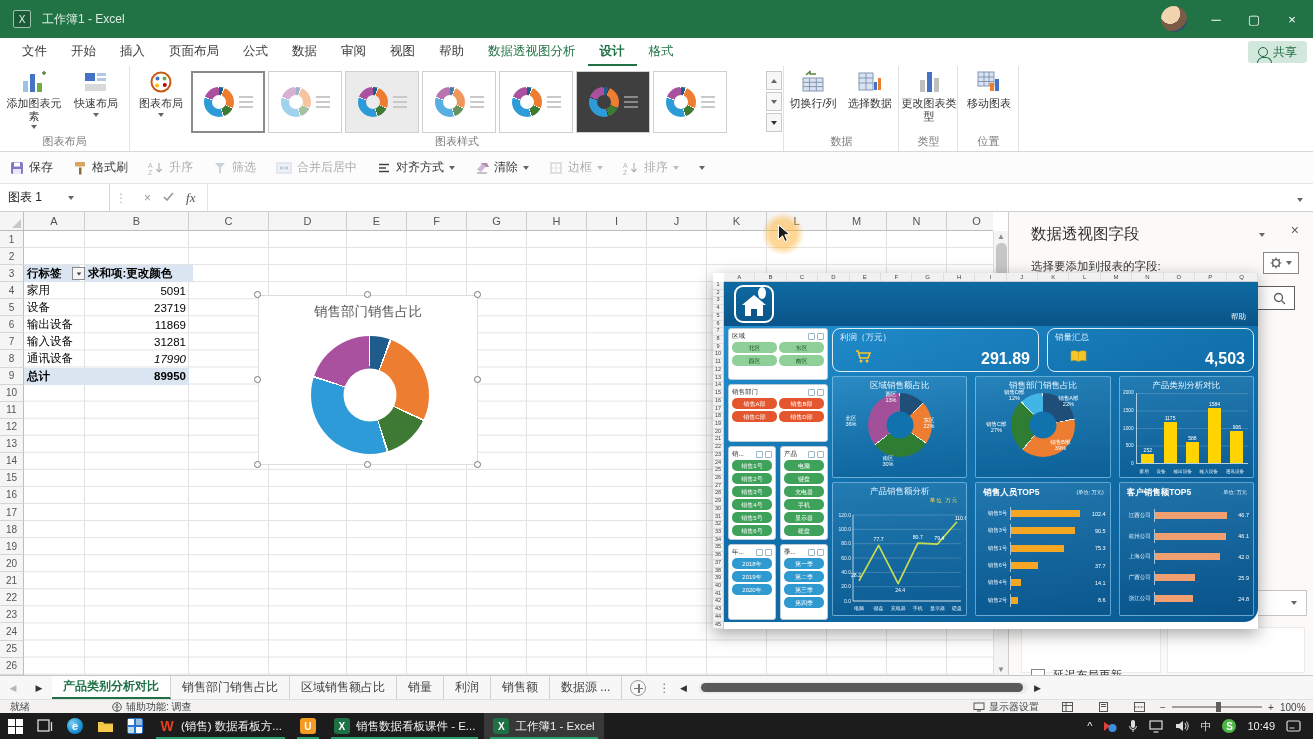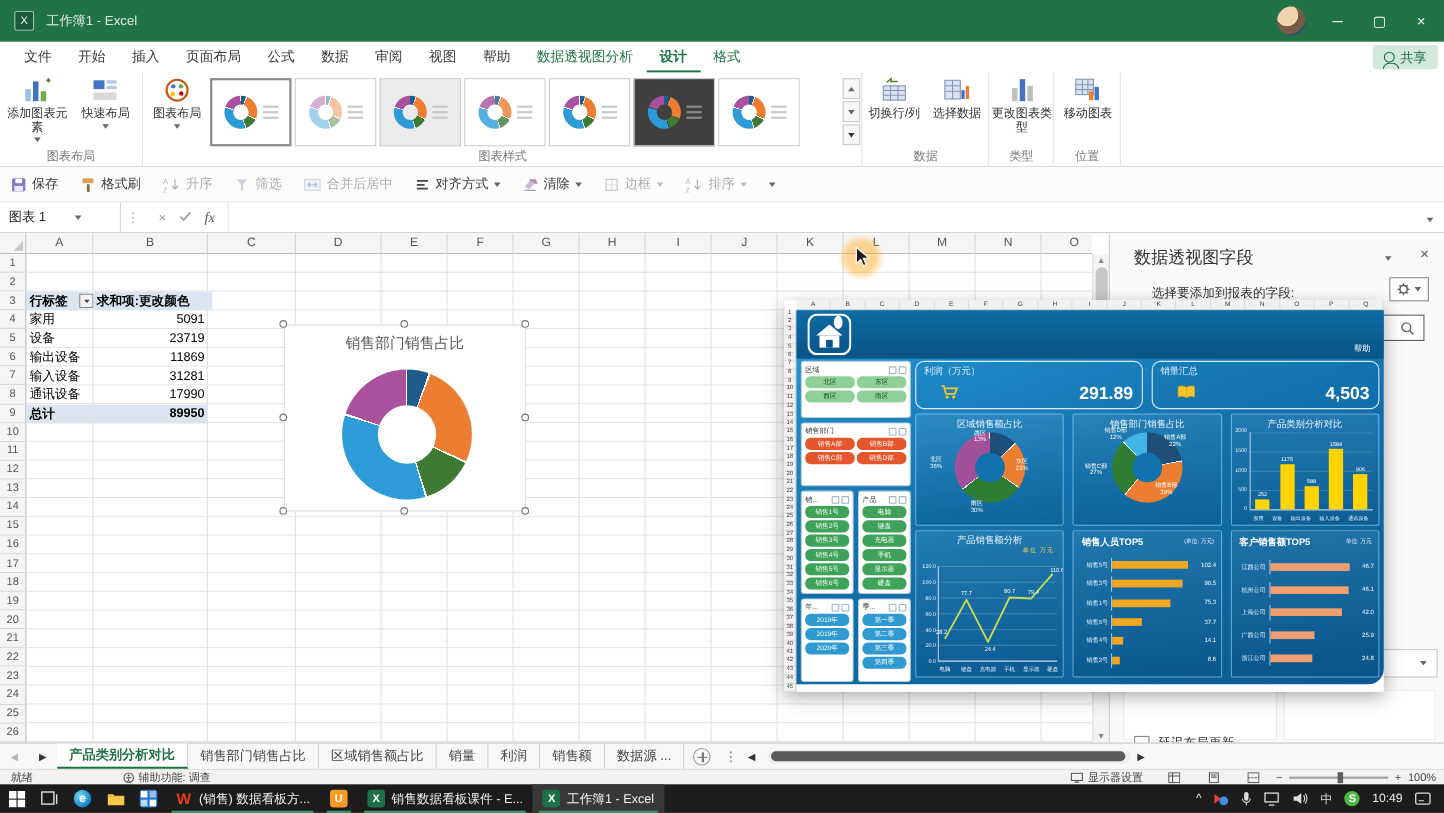--- a/index.html
+++ b/index.html
@@ -67,21 +67,21 @@
 .handle{position:absolute;width:7px;height:7px;border-radius:50%;background:#fff;border:1px solid #767676;z-index:4}
 
 .vsb{position:absolute;left:993px;top:231px;width:15px;height:444px;background:#f4f4f4;border-left:1px solid #e0e0e0;z-index:2}
 .vsb .thumbv{position:absolute;left:2px;top:12px;width:11px;height:180px;background:#c6c6c6;border-radius:5px}
 .sbarrow{color:#8a8a8a;font-size:8px;text-align:center;width:100%}
 
 .panel{position:absolute;left:1008px;top:212px;width:305px;height:487px;background:#fbfaf9;border-left:1px solid #d2cec9;z-index:4}
 .panel .ptitle{position:absolute;left:22px;top:12px;font-size:15.5px;color:#323130}
 .panel .pclose{position:absolute;right:14px;top:10px;color:#605e5c;font-size:14px}
 .panel .pchev{position:absolute;right:48px;top:14px}
-.panel .pinstr{position:absolute;left:38px;top:47px;font-size:11.5px;color:#323130}
+.panel .pinstr{position:absolute;left:22px;top:47px;font-size:11.5px;color:#323130}
 .gearbox{position:absolute;right:14px;top:40px;width:36px;height:22px;border:1px solid #8a8886;background:#fff;display:flex;align-items:center;justify-content:center;gap:4px}
 .psearch{position:absolute;left:22px;top:74px;width:264px;height:24px;border:1px solid #605e5c;background:#fff;display:flex;align-items:center;justify-content:flex-end;padding-right:8px}
 .pcombo{position:absolute;left:150px;top:378px;width:148px;height:26px;border:1px solid #c8c6c4;background:#fff;display:flex;align-items:center;justify-content:flex-end;padding-right:9px}
 .parea{position:absolute;top:415px;height:46px;background:#fff;border:1px solid #edebe9}
 .pcheck{position:absolute;left:22px;top:456px;display:flex;align-items:center;gap:8px;font-size:11.5px;color:#323130}
 .pcheck .box{width:14px;height:14px;border:1px solid #8a8886;background:#fff}
 
 .dash{position:absolute;left:713px;top:273px;width:545px;height:356px;background:#fff;z-index:10;box-shadow:0 5px 16px rgba(0,0,0,.35)}
 .mini-cols{position:absolute;left:11px;top:0;width:534px;height:9px;display:flex;background:#f1f1f1;border-bottom:1px solid #ccc}
 .mini-cols span{flex:1;font-size:6px;color:#444;text-align:center;line-height:9px;border-right:1px solid #ddd}
@@ -511,21 +511,21 @@
       <div class="pcell hdr" style="left: 85px; width: 108px; top: 265.14px;">求和项:更改颜色</div>
       <div class="pcell " style="left: 24px; width: 61px; top: 282.21px;">家用</div>
       <div class="pcell num" style="left: 85px; width: 104px; top: 282.21px; justify-content: flex-end;">5091</div>
       <div class="pcell " style="left: 24px; width: 61px; top: 299.28px;">设备</div>
       <div class="pcell num" style="left: 85px; width: 104px; top: 299.28px; justify-content: flex-end;">23719</div>
       <div class="pcell " style="left: 24px; width: 61px; top: 316.35px;">输出设备</div>
       <div class="pcell num" style="left: 85px; width: 104px; top: 316.35px; justify-content: flex-end;">11869</div>
       <div class="pcell " style="left: 24px; width: 61px; top: 333.42px;">输入设备</div>
       <div class="pcell num" style="left: 85px; width: 104px; top: 333.42px; justify-content: flex-end;">31281</div>
       <div class="pcell " style="left: 24px; width: 61px; top: 350.49px;">通讯设备</div>
-      <div class="pcell num" style="left: 85px; width: 104px; top: 350.49px; justify-content: flex-end;">17990</div>
+      <div class="pcell num" style="left: 85px; width: 104px; top: 350.49px; justify-content: flex-end; font-style: italic;">17990</div>
       <div class="pcell hdr" style="left: 24px; width: 61px; top: 367.56px;">总计</div>
       <div class="pcell hdr num" style="left: 85px; width: 104px; top: 367.56px; justify-content: flex-end;">89950</div>
     </div>
 
   <div class="chartobj">
     <div class="ctitle">销售部门销售占比</div>
     <div class="donut" id="main-donut" style="position: absolute; left: 52px; top: 40px; width: 118px; height: 118px; background: conic-gradient(rgb(31, 92, 139) 1deg, rgb(31, 92, 139) 19.38deg, rgb(255, 255, 255) 19.38deg, rgb(255, 255, 255) 21.38deg, rgb(237, 125, 49) 21.38deg, rgb(237, 125, 49) 114.3deg, rgb(255, 255, 255) 114.3deg, rgb(255, 255, 255) 116.3deg, rgb(62, 122, 52) 116.3deg, rgb(62, 122, 52) 161.81deg, rgb(255, 255, 255) 161.81deg, rgb(255, 255, 255) 163.81deg, rgb(46, 155, 217) 163.81deg, rgb(46, 155, 217) 287deg, rgb(255, 255, 255) 287deg, rgb(255, 255, 255) 289deg, rgb(169, 81, 158) 289deg, rgb(169, 81, 158) 359deg, rgb(255, 255, 255) 359deg, rgb(255, 255, 255) 361deg);">
       <div class="hole" style="width:53px;height:53px;background:#fff"></div>
     </div>
   </div>

